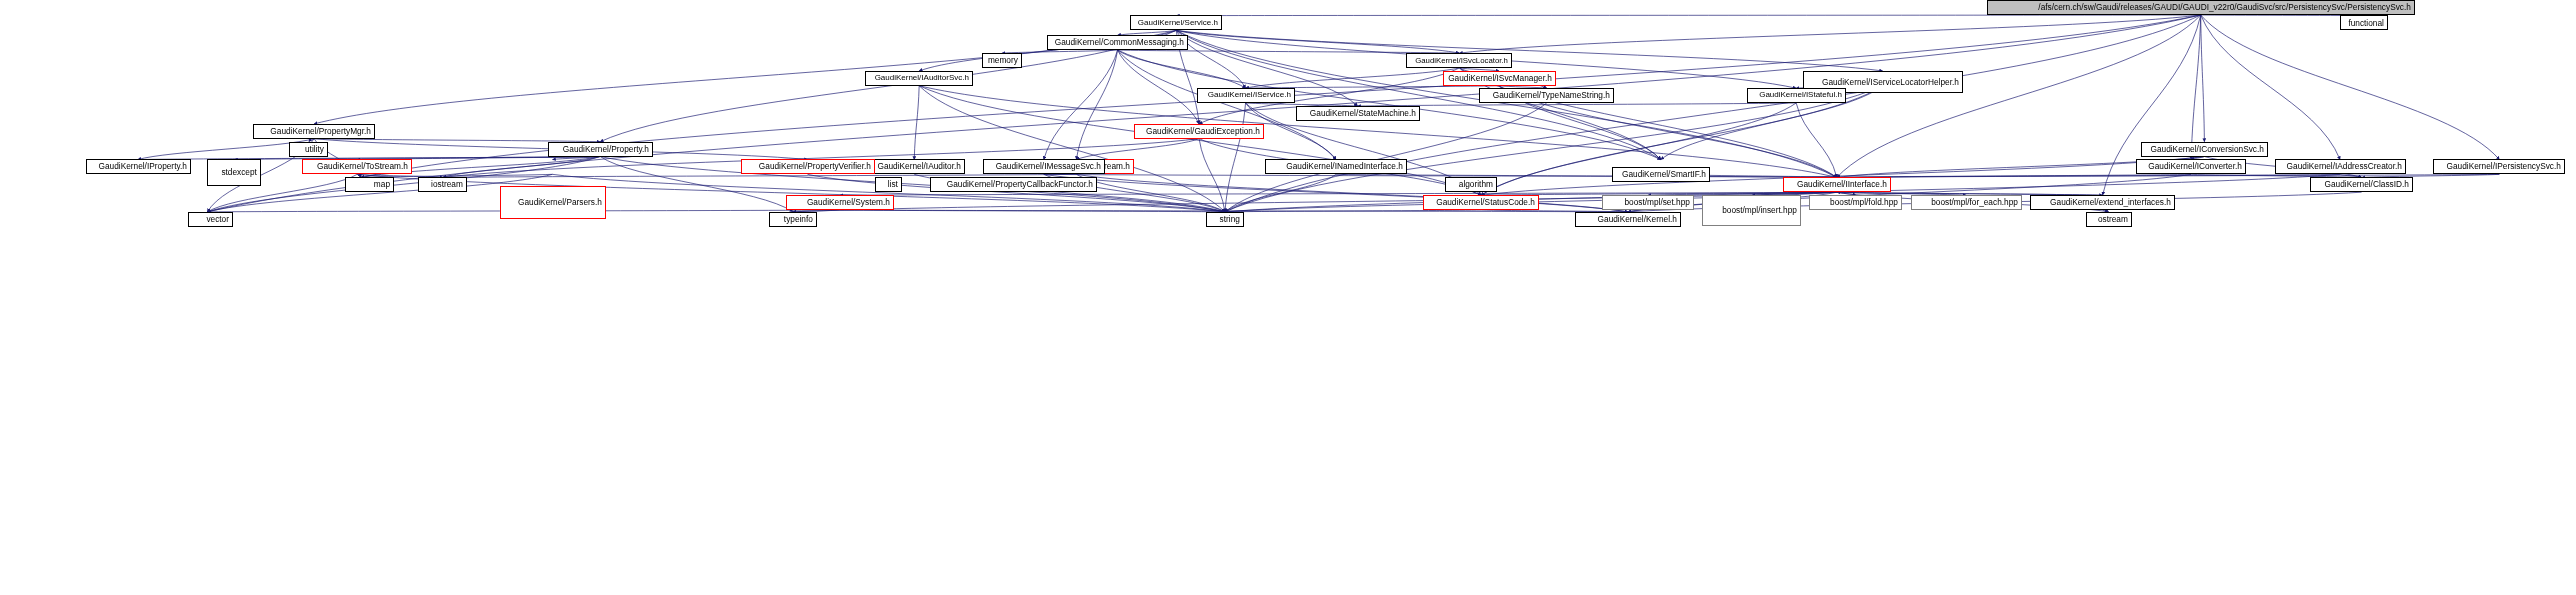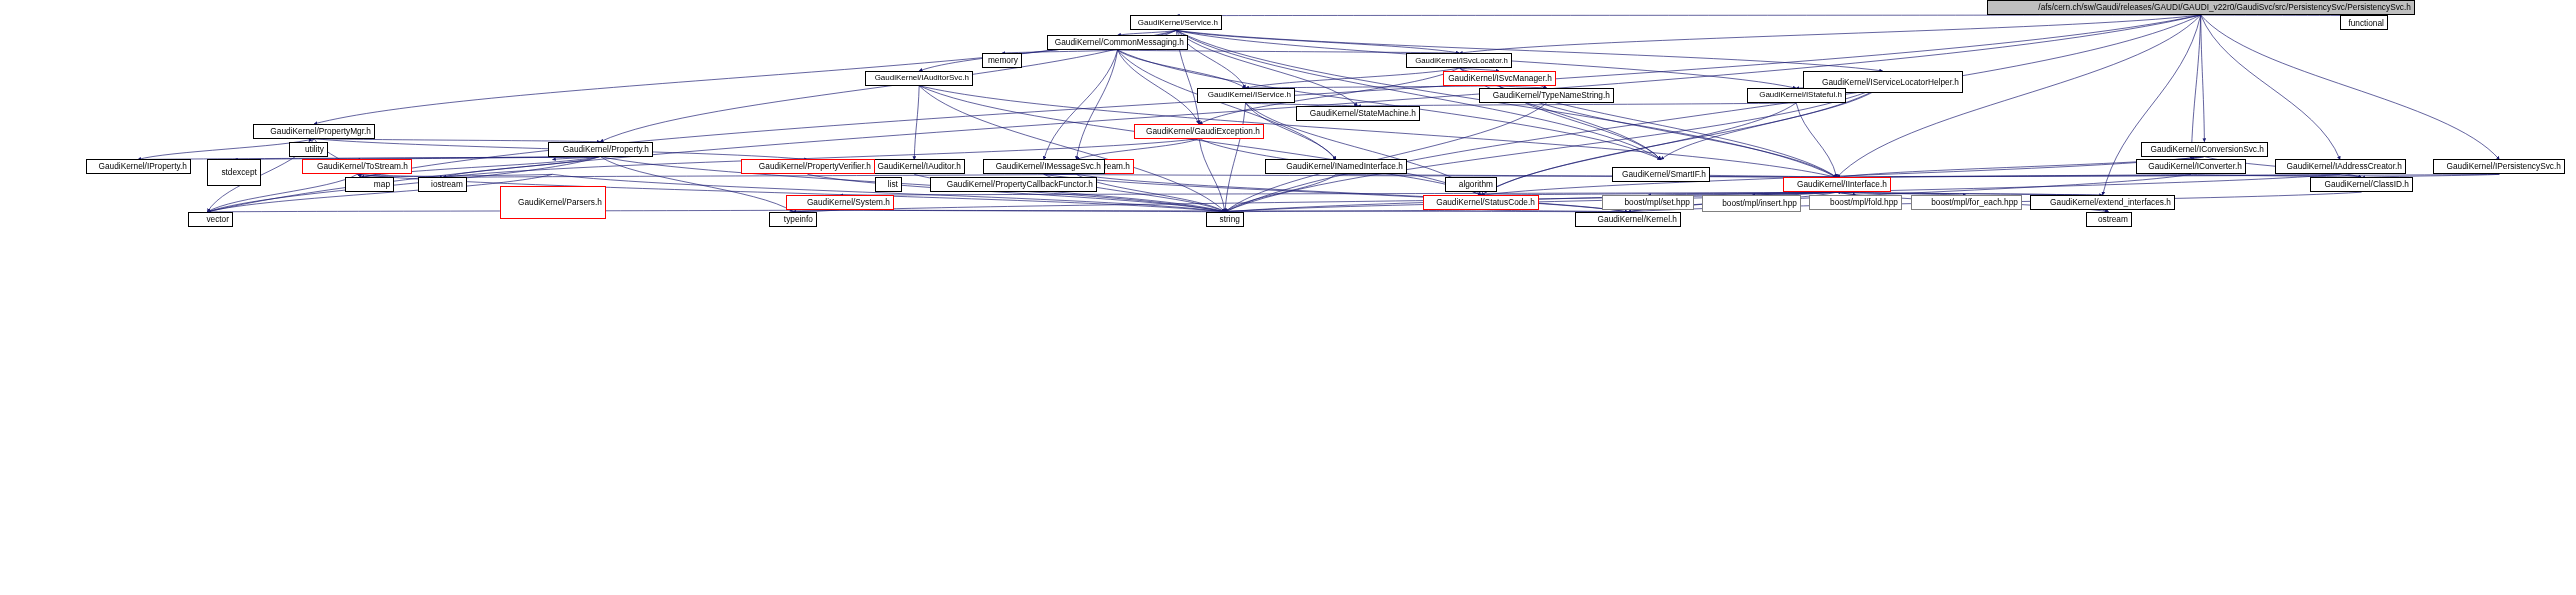--- a/index.html
+++ b/index.html
@@ -309,21 +309,21 @@
     </div>
     <div class="node redbox" style="left: 786px; top: 195px; width: 108px; height: 14.8px;">
       <span>GaudiKernel/System.h</span>
     </div>
     <div class="node redbox" style="left: 1423px; top: 195px; width: 116px; height: 14.8px;">
       <span>GaudiKernel/StatusCode.h</span>
     </div>
     <div class="node graybox" style="left: 1602px; top: 195px; width: 92px; height: 14.8px;">
       <span>boost/mpl/set.hpp</span>
     </div>
-    <div class="node graybox" style="left: 1702px; top: 195px; width: 99px; height: 17px;">
+    <div class="node graybox" style="left: 1702px; top: 195px; width: 99px; height: 31px;">
       <span>boost/mpl/insert.hpp</span>
     </div>
     <div class="node graybox" style="left: 1809px; top: 195px; width: 93px; height: 14.8px;">
       <span>boost/mpl/fold.hpp</span>
     </div>
     <div class="node graybox" style="left: 1911px; top: 195px; width: 111px; height: 14.8px;">
       <span>boost/mpl/for_each.hpp</span>
     </div>
     <div class="node" style="left: 2030px; top: 195px; width: 145px; height: 14.8px;">
       <span>GaudiKernel/extend_interfaces.h</span>

